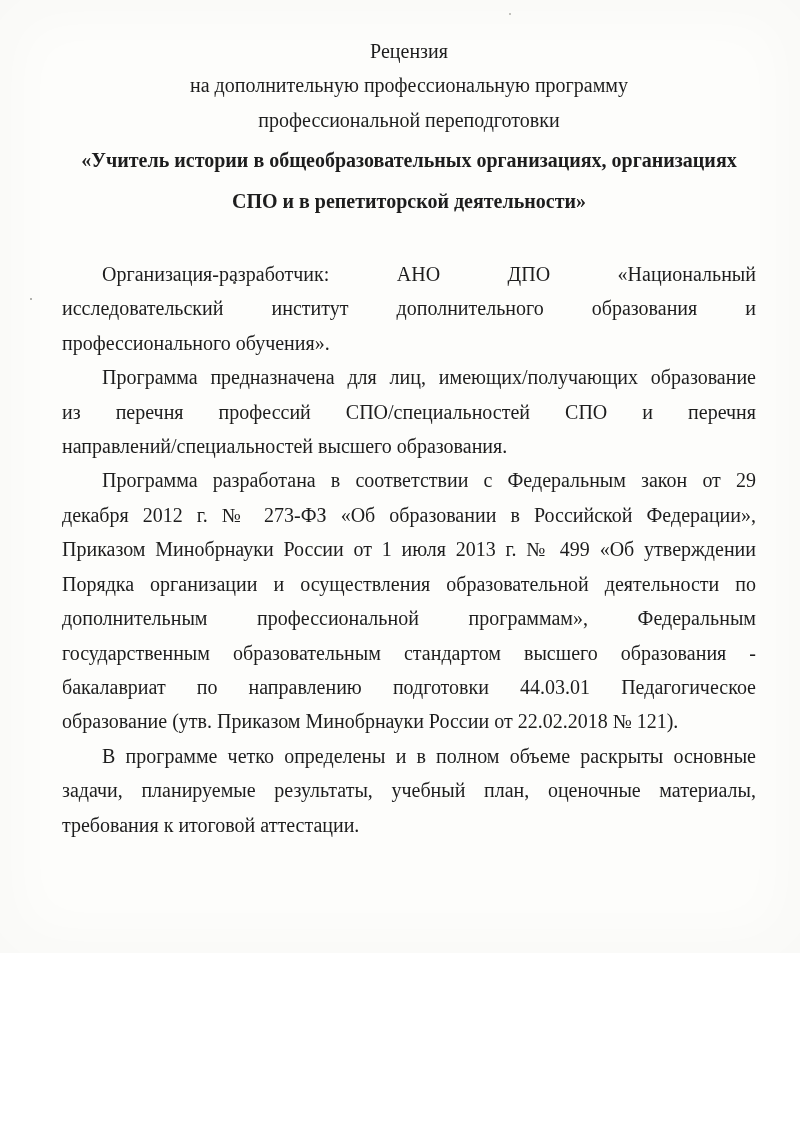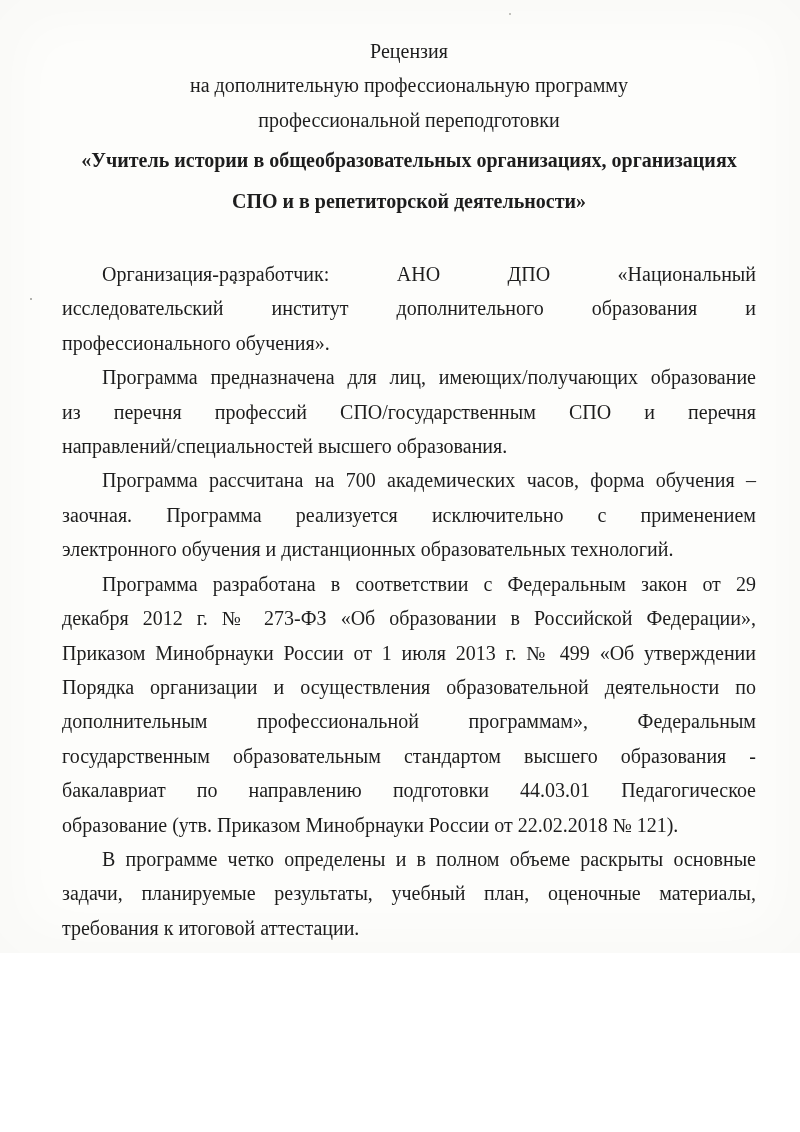--- a/index.html
+++ b/index.html
@@ -76,30 +76,25 @@
   <div class="doc-body">
 
     <div class="para">
       <div class="line first">Организация-разработчик: АНО ДПО «Национальный</div>
       <div class="line">исследовательский институт дополнительного образования и</div>
       <div class="line last">профессионального обучения».</div>
     </div>
 
     <div class="para">
       <div class="line first">Программа предназначена для лиц, имеющих/получающих образование</div>
-      <div class="line">из перечня профессий СПО/государственным СПО и перечня</div>
+      <div class="line">из перечня профессий СПО/специальностей СПО и перечня</div>
       <div class="line last">направлений/специальностей высшего образования.</div>
     </div>
 
 
-    <div class="para">
-      <div class="line first">Программа рассчитана на 700 академических часов, форма обучения –</div>
-      <div class="line">заочная. Программа реализуется исключительно с применением</div>
-      <div class="line last">электронного обучения и дистанционных образовательных технологий.</div>
-    </div>
 
     <div class="para">
       <div class="line first">Программа разработана в соответствии с Федеральным закон от 29</div>
       <div class="line">декабря 2012 г. № 273-ФЗ «Об образовании в Российской Федерации»,</div>
       <div class="line">Приказом Минобрнауки России от 1 июля 2013 г. № 499 «Об утверждении</div>
       <div class="line">Порядка организации и осуществления образовательной деятельности по</div>
       <div class="line">дополнительным профессиональной программам», Федеральным</div>
       <div class="line">государственным образовательным стандартом высшего образования -</div>
       <div class="line">бакалавриат по направлению подготовки 44.03.01 Педагогическое</div>
       <div class="line last">образование (утв. Приказом Минобрнауки России от 22.02.2018 № 121).</div>

